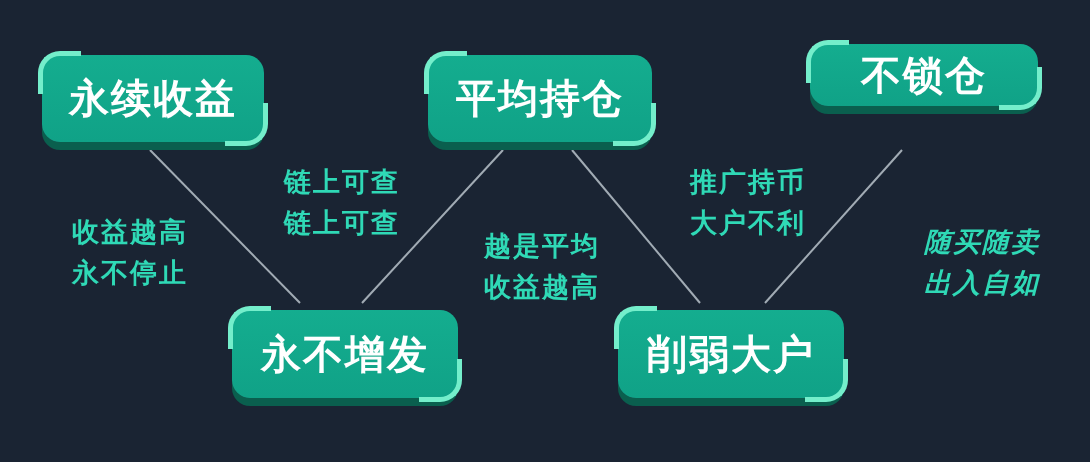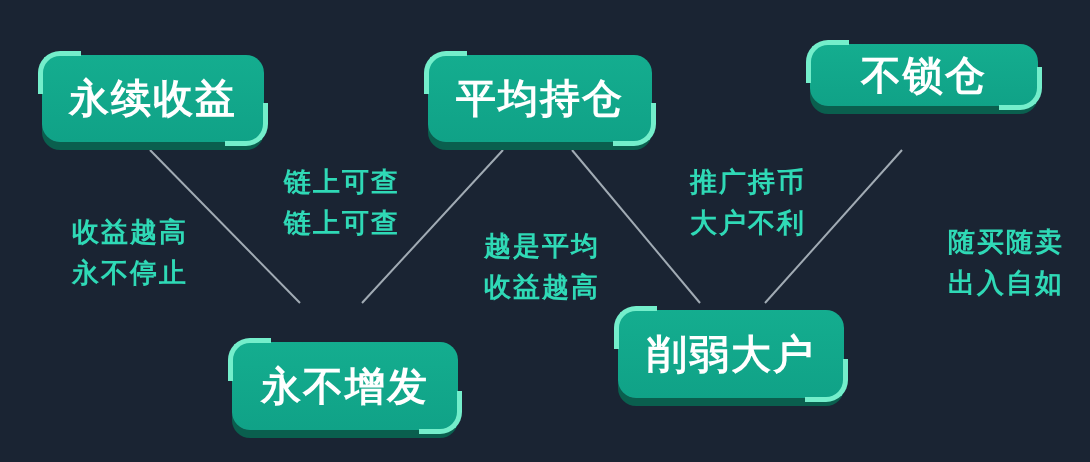--- a/index.html
+++ b/index.html
@@ -41,38 +41,38 @@
   }
   .badge::after{
     content:"";position:absolute;bottom:-4px;right:-4px;width:38px;height:38px;
     border-bottom:5px solid var(--badge-accent);
     border-right:5px solid var(--badge-accent);
     border-bottom-right-radius:22px;
   }
   .b1{left:42px;top:55px;width:222px;height:87px;}
   .b2{left:428px;top:55px;width:224px;height:87px;}
   .b3{left:810px;top:44px;width:228px;height:62px;}
-  .b4{left:232px;top:310px;width:226px;height:88px;margin-top:32px;}
+  .b4{left:232px;top:310px;width:226px;height:88px;}
   .b5{left:618px;top:310px;width:226px;height:88px;}
 
   .caption{
     position:absolute;
     z-index:2;
     transform:translateX(-50%);
     color:var(--caption);
     font-size:27px;font-weight:bold;
     line-height:41px;letter-spacing:2px;
     text-align:center;white-space:nowrap;
   }
   .caption span{display:block;}
   .c1{left:130px;top:212px;}
   .c2{left:342px;top:162px;}
   .c3{left:542px;top:226px;}
   .c4{left:748px;top:162px;}
-  .c5{left:1006px;top:222px;}
+  .c5{left:982px;top:222px;font-style:italic;}
 </style>
 </head>
 <body>
 
 <div class="stage">
 
   <svg class="connectors" width="1090" height="462" viewBox="0 0 1090 462">
     <line x1="150" y1="150" x2="300" y2="303"></line>
     <line x1="362" y1="303" x2="503" y2="150"></line>
     <line x1="572" y1="150" x2="700" y2="303"></line>

